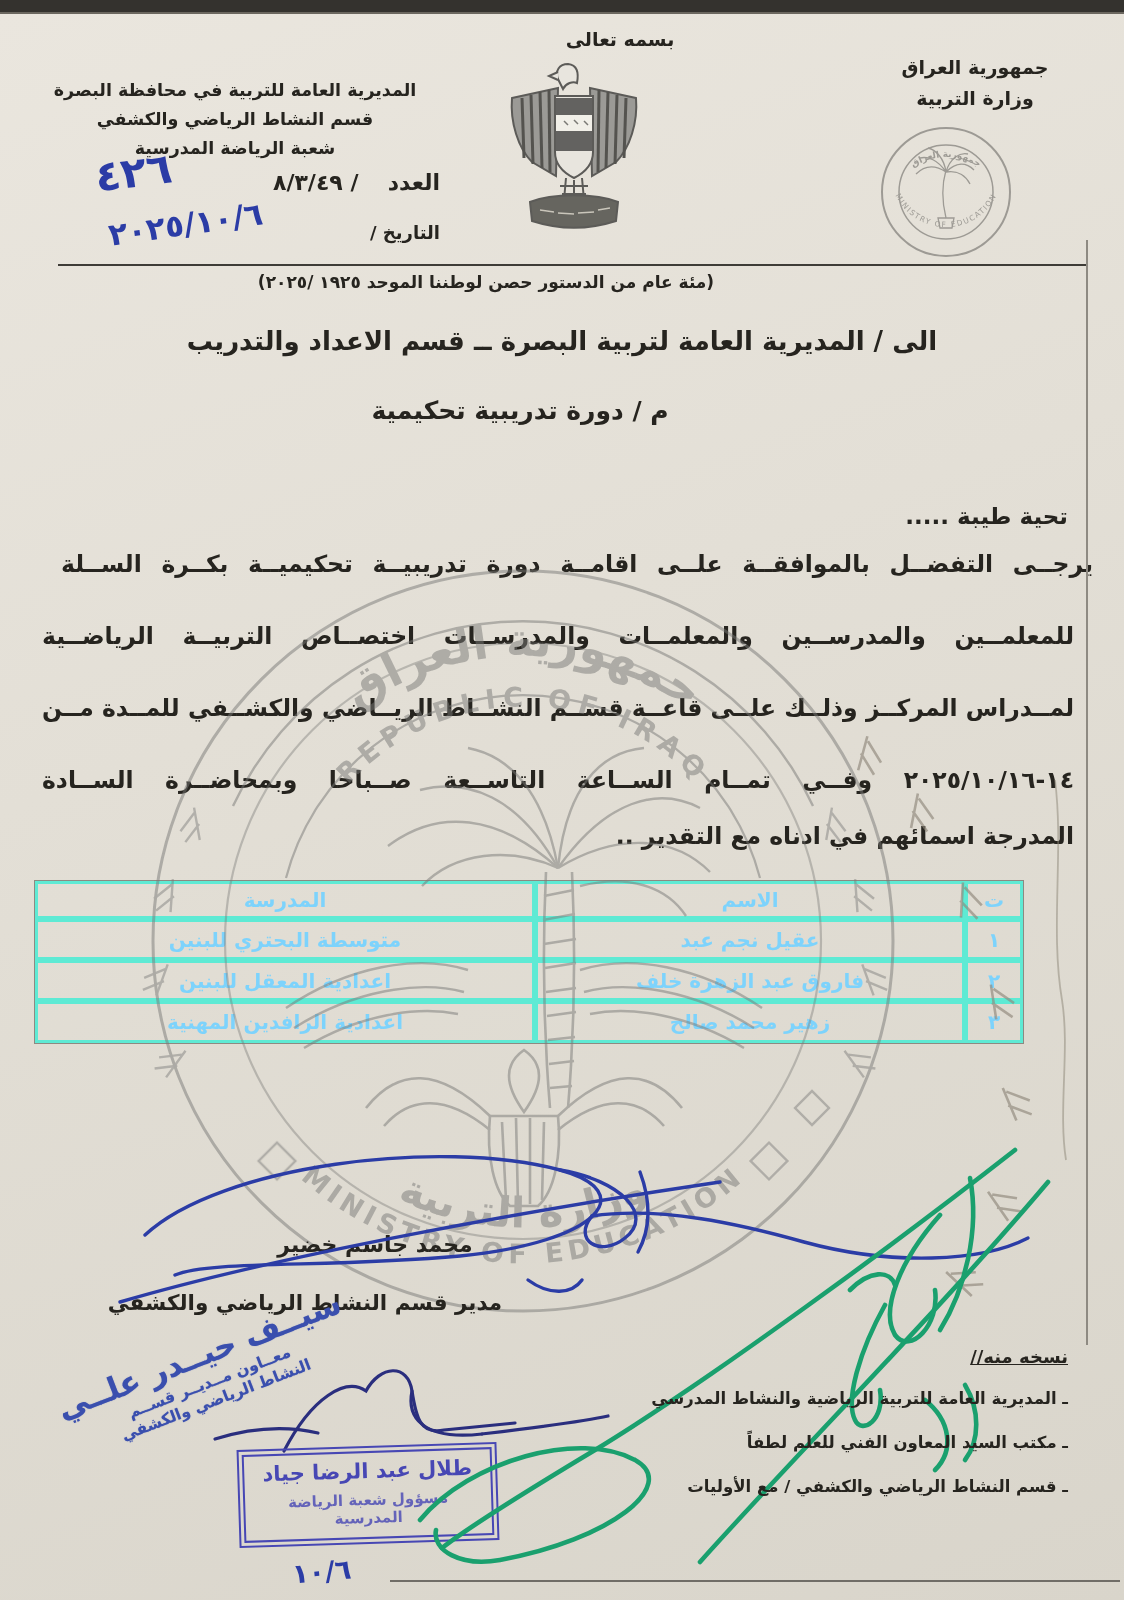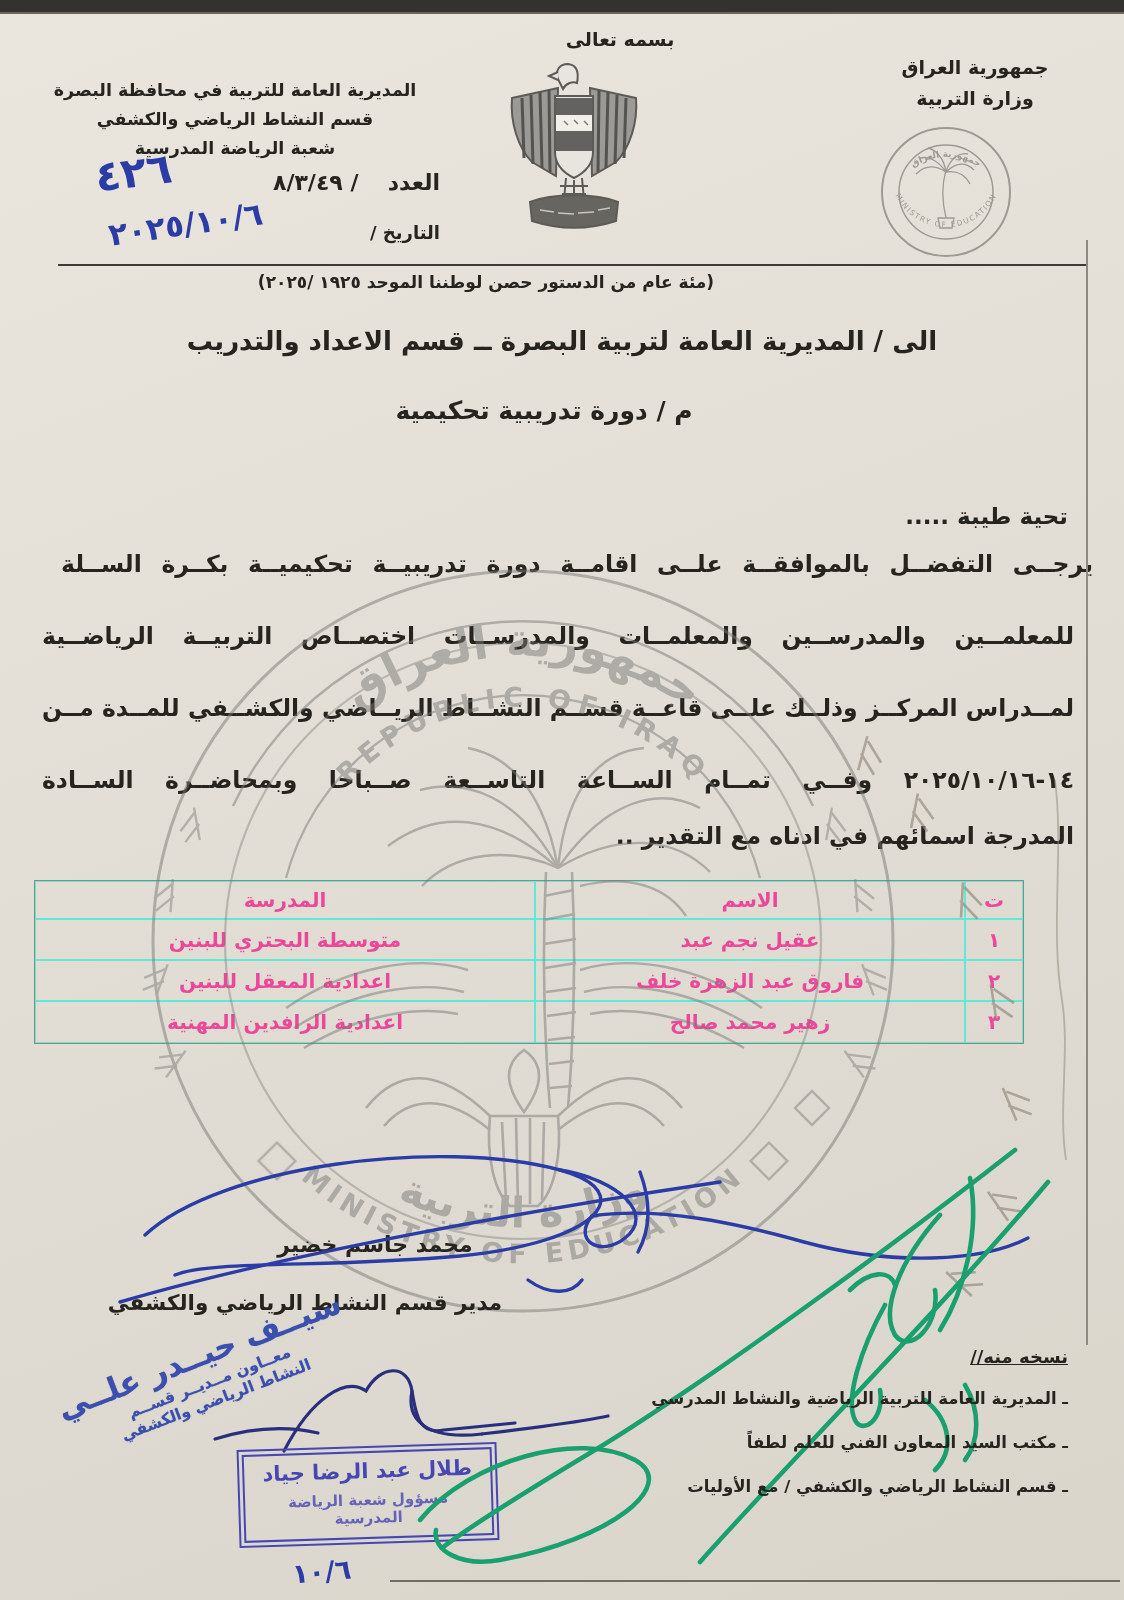--- a/index.html
+++ b/index.html
@@ -12,22 +12,22 @@
   .ar{direction:rtl;}
   .printed{color:#26241f;}
   .b{font-weight:700;}
   .ctr{text-align:center;}
   .rgt{text-align:right;}
   .bodyline{direction:rtl;text-align:justify;text-align-last:justify;
             font-weight:700;font-size:23.5px;color:#26241f;white-space:nowrap;}
   .bodyline.last{text-align-last:right;}
   .hw-blue{color:#2b3ca6;font-weight:700;}
   .tbl{display:grid;direction:rtl;border:1.4px solid #8d8a82;}
-  .tbl>div{border:1px solid #5eead4;display:flex;align-items:center;justify-content:center;
-           font-weight:700;font-size:20px;color:#ec4899;}
+  .tbl>div{border:3px solid #5eead4;display:flex;align-items:center;justify-content:center;
+           font-weight:700;font-size:20px;color:#7dd3fc;}
   .stamp-blue{color:#3a4fae;text-align:center;
               text-shadow:0 0 1px rgba(58,79,174,.55);}
   .boxstamp{border:2.5px solid #4747b4;padding:3px;transform:rotate(-1.8deg);}
   .boxstamp .inner{border:2px solid #4747b4;padding:6px 10px 10px;text-align:center;direction:rtl;}
   .copyitem{direction:rtl;text-align:right;font-weight:700;font-size:16.5px;
             color:#26241f;line-height:44px;white-space:nowrap;}
   svg{display:block;}
 </style>
 </head>
 <body>
@@ -113,21 +113,21 @@
   <div class="abs printed b ar" style="left:30px;top:222px;width:410px;font-size:18px;text-align:right;padding-left:20px;box-sizing:border-box;">
     <span>التاريخ /</span>
     <span style="display:inline-block;width:40px;"></span>
   </div>
   <div class="abs hw-blue" dir="ltr" style="left:108px;top:206px;font-size:31px;letter-spacing:4px;transform:rotate(-8deg);">٢٠٢٥/١٠/٦</div>
 
   <div class="abs" style="left:58px;top:264px;width:1030px;height:2px;background:#3e3c37;"></div>
   <div class="abs printed b ctr ar" style="left:0;top:272px;width:972px;font-size:17px;">(مئة عام من الدستور حصن لوطننا الموحد ١٩٢٥ /٢٠٢٥)</div>
 
   <div class="abs printed b ctr ar" style="left:0;top:326px;width:1124px;font-size:26px;">الى / المديرية العامة لتربية البصرة ــ قسم الاعداد والتدريب</div>
-  <div class="abs printed b ctr ar" style="left:0;top:396px;width:1040px;font-size:25px;padding-left:24px;">م / دورة تدريبية تحكيمية</div>
+  <div class="abs printed b ctr ar" style="left:0;top:396px;width:1040px;font-size:25px;">م / دورة تدريبية تحكيمية</div>
 
   <div class="abs printed b ar rgt" style="left:600px;top:503px;width:468px;font-size:23px;">تحية طيبة .....</div>
 
   <div class="abs bodyline" style="left:37px;top:550px;width:1032px;margin-left:24px;">يرجــى التفضــل بالموافقــة علــى اقامــة دورة تدريبيــة تحكيميــة بكــرة الســلة</div>
   <div class="abs bodyline" style="left:42px;top:622px;width:1032px;">للمعلمــين والمدرســين والمعلمــات والمدرســات اختصــاص التربيــة الرياضــية</div>
   <div class="abs bodyline" style="left:42px;top:694px;width:1032px;">لمــدراس المركــز وذلــك علــى قاعــة قســم النشــاط الريــاضي والكشــفي للمــدة مــن</div>
   <div class="abs bodyline" style="left:42px;top:766px;width:1032px;">١٤-٢٠٢٥/١٠/١٦ وفــي تمــام الســاعة التاســعة صــباحا وبمحاضــرة الســادة</div>
   <div class="abs bodyline last" style="left:42px;top:822px;width:1032px;">المدرجة اسمائهم في ادناه مع التقدير ..</div>
 
   <div class="abs tbl" style="left:34px;top:880px;width:988px;grid-template-columns:58px 430px 1fr;grid-template-rows:38px 41px 41px 42px;">

